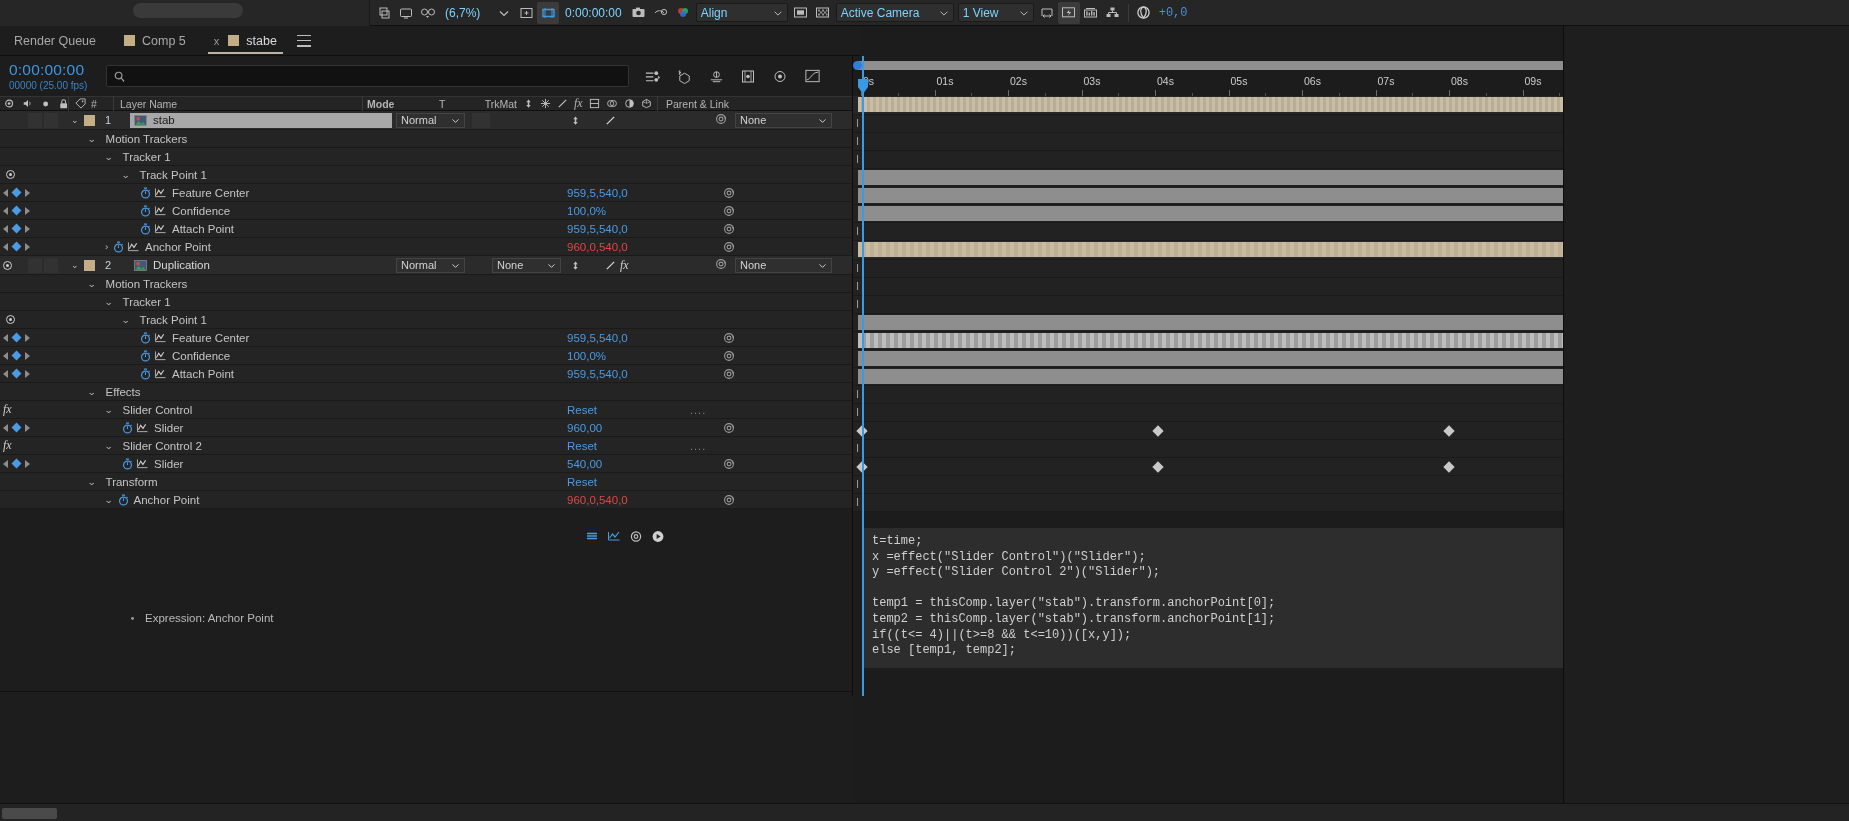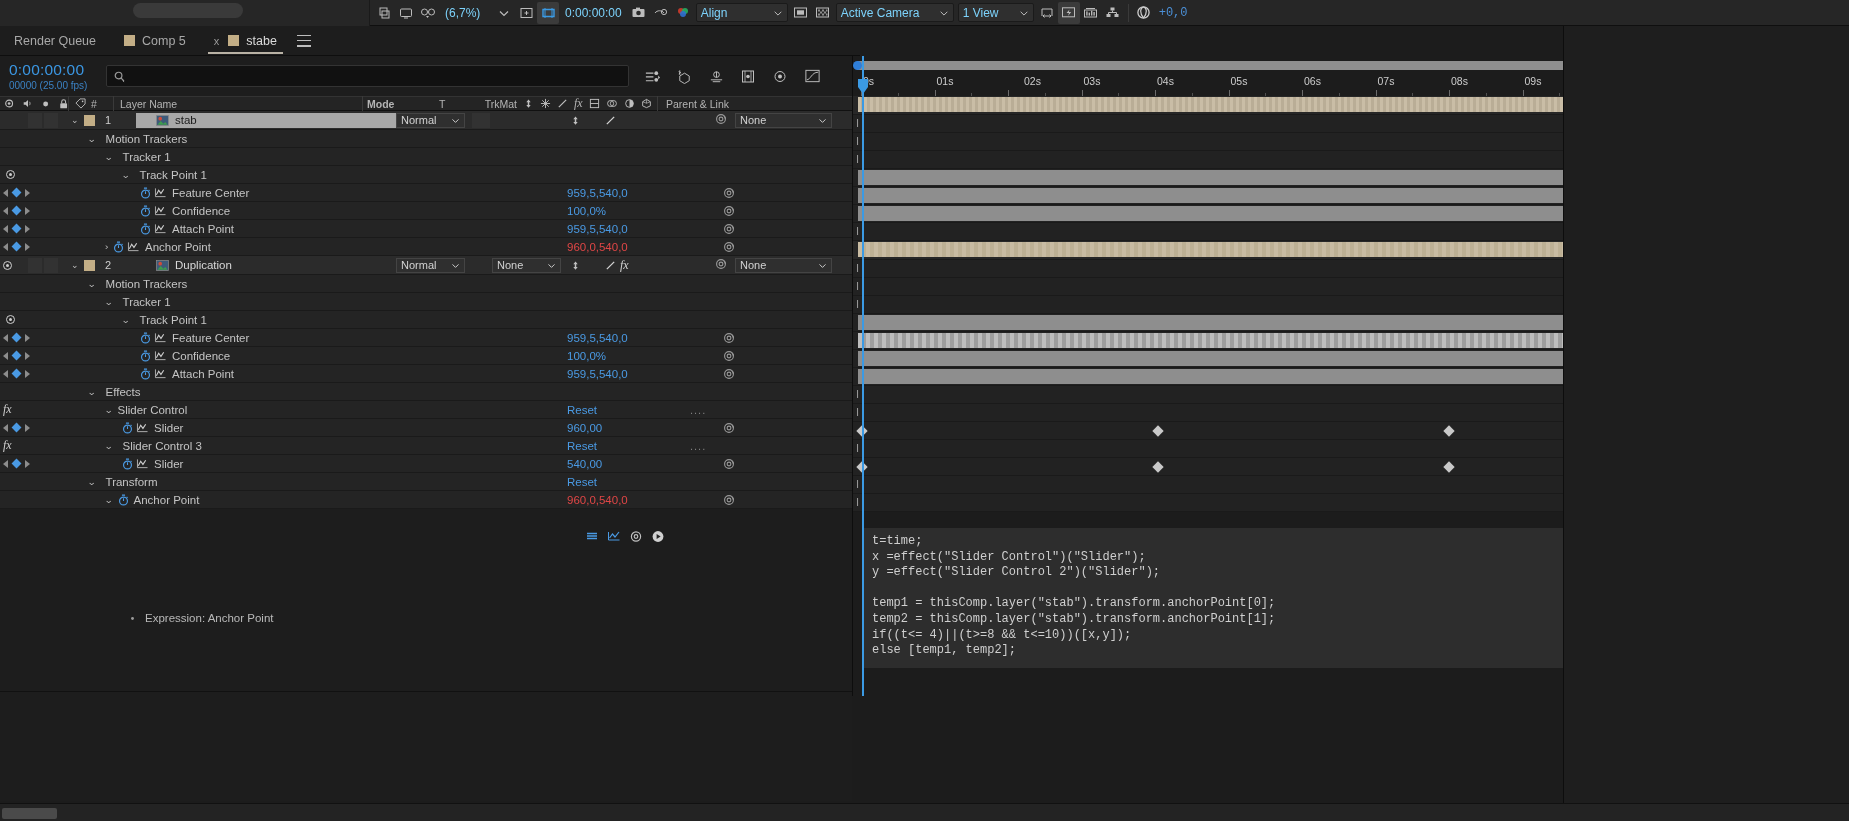--- a/index.html
+++ b/index.html
@@ -113,22 +113,22 @@
   .dots{ position:absolute; left:690px; color:#7f7f7f; letter-spacing:1px; font-size:11px;}
   .eqcell{ position:absolute; left:718px; width:22px; display:flex; justify-content:center;}
   .stopw{ width:11px;height:12px; }
   .graphic{ width:13px;height:11px; margin-left:3px;}
   .fxmark{ position:absolute; left:3px; color:#d0d0d0; font-style:italic; font-size:12px;
            font-family:"Liberation Serif", serif;}
   .layericon{ width:13px;height:11px; margin-right:6px; }
   .lnumber{ position:absolute; left:105px; color:#cfcfcf; font-size:11px;}
   .lswatch{ position:absolute; left:84px; width:11px;height:11px; background:#c3ae86;}
   .lchev{ position:absolute; left:71px; color:#bdbdbd; font-size:9px; }
-  .namebox{ position:absolute; left:136px; width:262px; height:15px; background:#a8a8a8;
-            display:flex;align-items:center; padding-left:20px; color:#1b1b1b; font-size:11.5px;}
+  .namebox{ position:absolute; left:130px; width:262px; height:15px; background:#a8a8a8;
+            display:flex;align-items:center; padding-left:4px; color:#1b1b1b; font-size:11.5px;}
   .namebox2{ background:transparent; color:#d8d8d8;}
   .modebox{ position:absolute; left:396px; width:69px; height:15px; background:#2f2f2f;
             border:1px solid #444; display:flex;align-items:center;justify-content:space-between;
             padding:0 4px; color:#d2d2d2; font-size:11px;}
   .trkbox{ position:absolute; left:492px; width:69px; height:15px; background:#2f2f2f;
            border:1px solid #444; display:flex;align-items:center;justify-content:space-between;
            padding:0 4px; color:#d2d2d2; font-size:11px;}
   .swcell{ position:absolute; left:570px; display:flex; align-items:center; gap:4px;}
   .parbox{ position:absolute; left:735px; width:97px; height:15px; background:#2f2f2f;
            border:1px solid #444; display:flex;align-items:center;justify-content:space-between;
@@ -840,21 +840,21 @@
         <span class="namecell" style="margin-left:32px">
           <span class="chev">⌄</span>
           <span class="lbl" style="margin-left:5px">Effects</span>
         </span>
       </div>
       <div class="row grp">
         <span class="fxmark">fx</span>
         <span class="kf"></span>
         <span class="namecell" style="margin-left:49px">
           <span class="chev">⌄</span>
-          <span class="lbl" style="">Slider Control</span>
+          <span class="lbl" style="margin-left:5px">Slider Control</span>
         </span>
         <span class="valcell">Reset</span>
         <span class="dots">....</span>
       </div>
       <div class="row prop">
         <span class="kf">
           <span class="arrow l"></span>
           <span class="diamond"></span>
           <span class="arrow r"></span>
         </span>
@@ -878,21 +878,21 @@
             <circle cx="6" cy="6" r="1.9" fill="none" stroke="#9a9a9a" stroke-width="1.1"></circle>
             <path d="M10.4 6c0-1.2-.6-2.3-1.5-3" fill="none" stroke="#9a9a9a" stroke-width="1.1"></path>
           </svg>
         </span>
       </div>
       <div class="row grp">
         <span class="fxmark">fx</span>
         <span class="kf"></span>
         <span class="namecell" style="margin-left:49px">
           <span class="chev">⌄</span>
-          <span class="lbl" style="margin-left:5px">Slider Control 3</span>
+          <span class="lbl" style="margin-left:5px">Slider Control 2</span>
         </span>
         <span class="valcell">Reset</span>
         <span class="dots">....</span>
       </div>
       <div class="row prop">
         <span class="kf">
           <span class="arrow l"></span>
           <span class="diamond"></span>
           <span class="arrow r"></span>
         </span>
@@ -991,21 +991,21 @@
       <div class="knob"></div>
     </div>
 
     <div class="ruler" id="rulerhost">
         <span class="tick" style="left: 10px;">0s</span>
         <span class="tickmark" style="left: 8px;"></span>
         <span class="tickmark small" style="left: 44.75px;"></span>
         <span class="tick" style="left: 83.5px;">01s</span>
         <span class="tickmark" style="left: 81.5px;"></span>
         <span class="tickmark small" style="left: 118.25px;"></span>
-        <span class="tick" style="left: 171px;">02s</span>
+        <span class="tick" style="left: 157px;">02s</span>
         <span class="tickmark" style="left: 155px;"></span>
         <span class="tickmark small" style="left: 191.75px;"></span>
         <span class="tick" style="left: 230.5px;">03s</span>
         <span class="tickmark" style="left: 228.5px;"></span>
         <span class="tickmark small" style="left: 265.25px;"></span>
         <span class="tick" style="left: 304px;">04s</span>
         <span class="tickmark" style="left: 302px;"></span>
         <span class="tickmark small" style="left: 338.75px;"></span>
         <span class="tick" style="left: 377.5px;">05s</span>
         <span class="tickmark" style="left: 375.5px;"></span>

